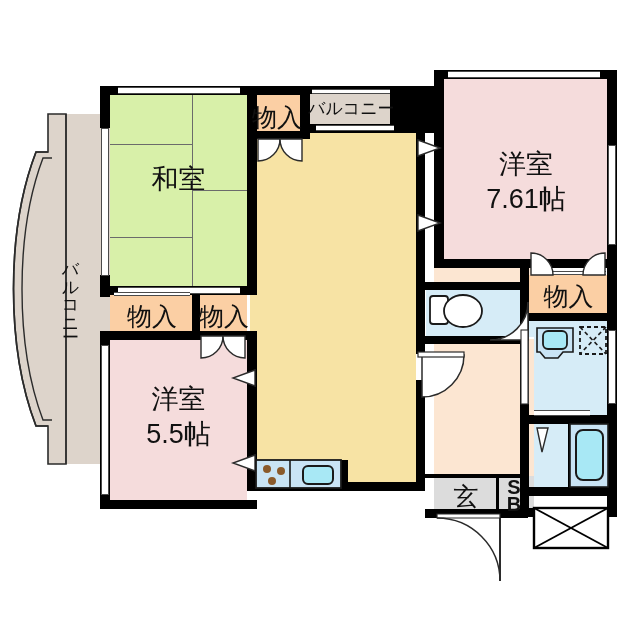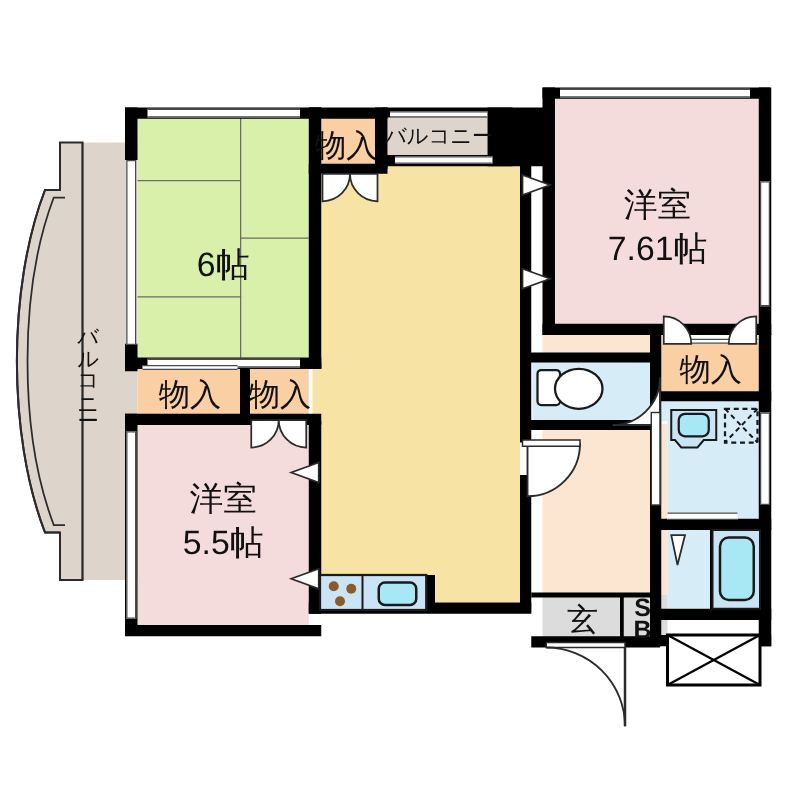--- a/index.html
+++ b/index.html
@@ -196,21 +196,21 @@
     <rect x="576" y="430" width="27" height="50" rx="7" fill="#a8e8f5" stroke="#1a1a1a" stroke-width="2"></rect>
 
     <rect x="256" y="460" width="85" height="28" fill="#c9e4f5" stroke="#1a1a1a" stroke-width="1.8"></rect>
     <line x1="290" y1="460" x2="290" y2="488" stroke="#1a1a1a" stroke-width="1.6"></line>
     <circle cx="267" cy="469" r="4" fill="#8a5a2b"></circle>
     <circle cx="281" cy="471" r="4" fill="#8a5a2b"></circle>
     <circle cx="272" cy="481" r="4" fill="#8a5a2b"></circle>
     <rect x="303" y="466" width="30" height="18" rx="5" fill="#a8e8f5" stroke="#1a1a1a" stroke-width="2"></rect>
   </svg>
 
-  <div class="lbl rm-size" style="left:110px;top:198px;width:137px;">6帖</div>
+  <div class="lbl rm-name" style="left:110px;top:165px;width:137px;">和室</div>
 
 
   <div class="lbl rm-name" style="left:443px;top:150px;width:166px;">洋室</div>
   <div class="lbl rm-size" style="left:443px;top:185px;width:166px;">7.61帖</div>
 
   <div class="lbl rm-name" style="left:110px;top:385px;width:137px;">洋室</div>
   <div class="lbl rm-size" style="left:110px;top:420px;width:137px;">5.5帖</div>
 
   <div class="lbl small" style="left:252px;top:104px;width:48px;">物入</div>
   <div class="lbl small" style="left:110px;top:303px;width:84px;">物入</div>

